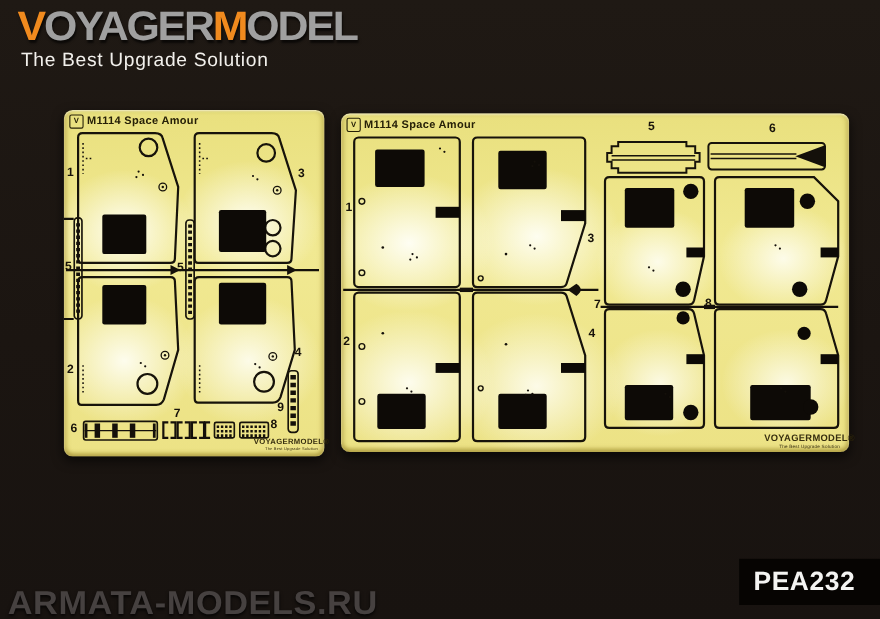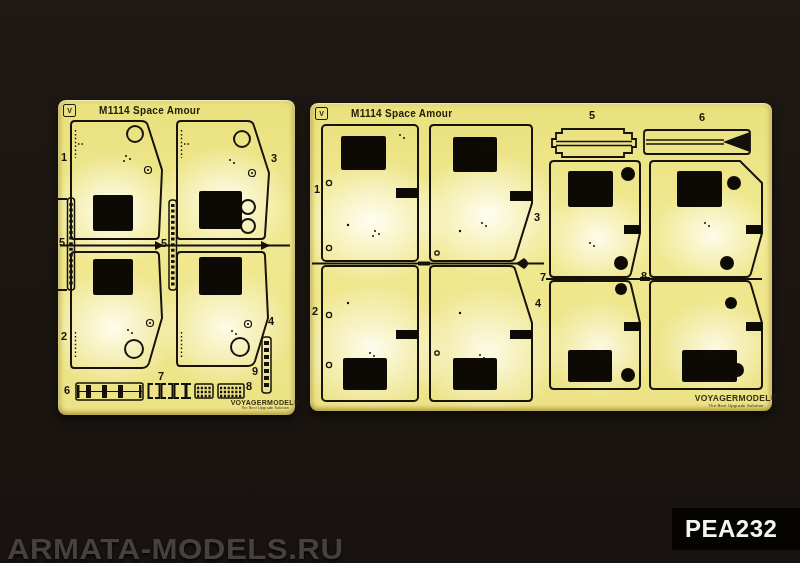--- a/index.html
+++ b/index.html
@@ -51,21 +51,21 @@
       radial-gradient(80px 70px at 290px 245px,rgba(255,255,248,.8),rgba(255,255,245,0) 70%),
       radial-gradient(85px 70px at 405px 245px,rgba(255,255,248,.8),rgba(255,255,245,0) 70%),
       linear-gradient(180deg,#e9e07e 0%,#f1e992 40%,#ece285 100%);
   }
   .fret svg{position:absolute;left:0;top:0;}
   .fret-header{position:absolute;left:5px;top:4px;display:flex;align-items:center;gap:3px;}
   .fret-mark{
     width:11px;height:11px;border:1.6px solid #262007;border-radius:2px;
     font-size:7px;font-weight:bold;color:#262007;line-height:11px;text-align:center;
   }
-  .fret-title{font-size:10px;font-weight:bold;color:#262007;letter-spacing:.3px;white-space:nowrap;margin-left:20px;}
+  .fret-title{font-size:10px;font-weight:bold;color:#262007;letter-spacing:.3px;white-space:nowrap;}
   .plbl{position:absolute;font-size:11px;font-weight:bold;color:#17120a;line-height:1;}
   .etch{position:absolute;color:rgba(45,37,9,.95);text-align:center;line-height:1;margin-left:21px;}
   .etch .etch-main{font-weight:bold;letter-spacing:.3px;white-space:nowrap;}
   .etch .etch-sub{font-size:3.6px;letter-spacing:.2px;white-space:nowrap;margin-top:1px;}
   .etch-left{left:151px;top:299px;width:70px;}
   .etch-left .etch-main{font-size:7px;}
   .etch-right{left:357px;top:291px;width:96px;}
   .etch-right .etch-main{font-size:8.5px;}
   .etch-right .etch-sub{font-size:4.2px;}
   
@@ -80,20 +80,24 @@
     font-size:30px;font-weight:bold;color:#464140;letter-spacing:.5px;
     transform:scaleX(1.04);transform-origin:left bottom;
     text-shadow:0 2px 3px rgba(0,0,0,.8);white-space:nowrap;
   }
 </style>
 </head>
 <body>
 
 <div class="stage">
 
+  <div class="brand">
+    <div class="brand-name"><span class="seg-orange">V</span><span class="seg-gray">OYAGER</span><span class="seg-orange">M</span><span class="seg-gray">ODEL</span></div>
+    <div class="brand-tagline">The Best Upgrade Solution</div>
+  </div>
 
   <div class="fret fret-left">
     <svg width="237" height="315" viewBox="0 0 237 315">
       <g stroke="#17130a" stroke-width="2" fill="none">
         <path d="M13,25 Q13,21 17,21 L83,21 Q89,21 90,26 L104,70 L101,135 Q101,139 97,139 L16,139 Q13,139 13,135 Z"></path>
         <path d="M119,25 Q119,21 123,21 L189,21 Q195,21 196,26 L211,73 L207,135 Q207,139 203,139 L122,139 Q119,139 119,135 Z"></path>
         <path d="M13,156 Q13,152 17,152 L97,152 Q101,152 101,156 L104,218 L91,263 Q89,268 84,268 L16,268 Q13,268 13,264 Z"></path>
         <path d="M119,156 Q119,152 123,152 L203,152 Q207,152 207,156 L210,218 L197,261 Q195,266 190,266 L122,266 Q119,266 119,262 Z"></path>
         <circle cx="77" cy="34" r="8"></circle>
         <circle cx="184" cy="39" r="8"></circle>

